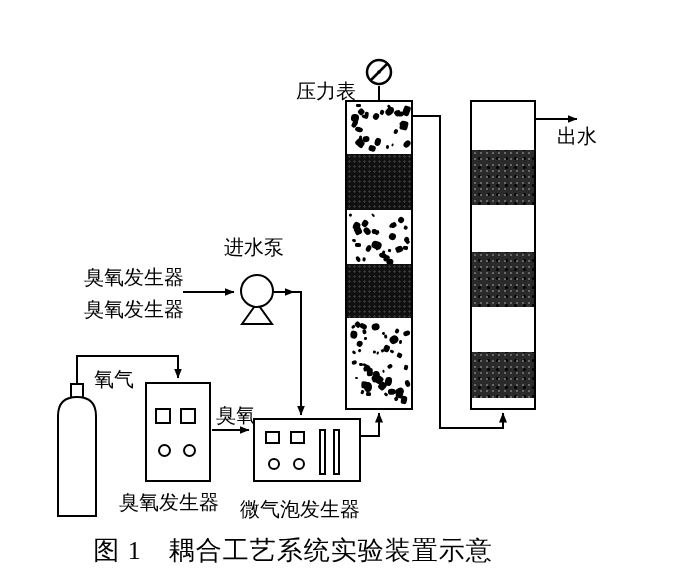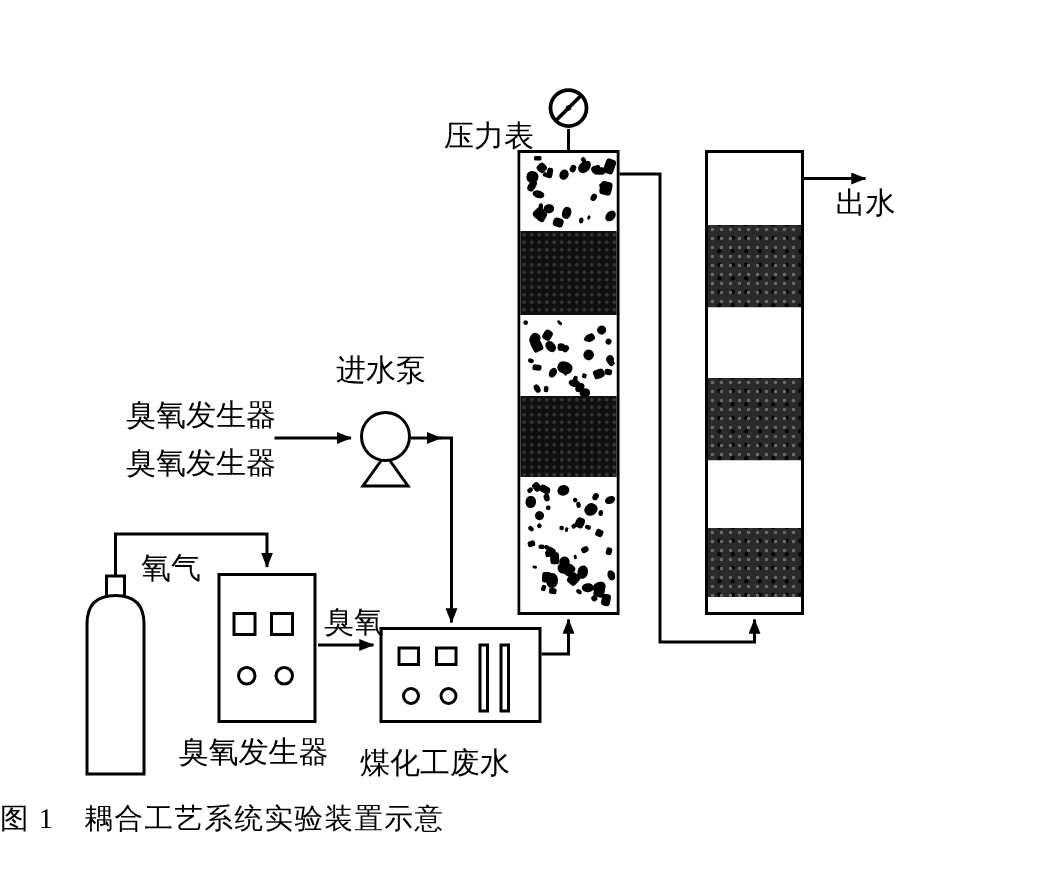--- a/index.html
+++ b/index.html
@@ -16,21 +16,21 @@
   #bioCol .section.dark{background-color:#2a2a2a;
      background-image:radial-gradient(circle, rgba(115,115,115,.85) 1px, transparent 1.4px),
                       radial-gradient(circle, rgba(0,0,0,.95) 1.2px, transparent 1.7px);
      background-size:6px 6px, 9px 9px;background-position:0 0, 3px 4px;}
   .dot{position:absolute;background:#000;}
   .genbox{position:absolute;border:2px solid #000;background:#fff;box-sizing:border-box;}
   .sq{position:absolute;border:2px solid #000;background:#fff;box-sizing:border-box;}
   .circ{position:absolute;border:2px solid #000;border-radius:50%;background:#fff;box-sizing:border-box;}
   .bar{position:absolute;border:2px solid #000;background:#fff;box-sizing:border-box;}
   svg.wiring{position:absolute;left:0;top:0;width:697px;height:583px;}
-  .caption{position:absolute;left:0;top:533px;width:586px;font-size:19px;letter-spacing:1px;}
+  .caption{position:absolute;left:0;top:533px;width:586px;text-align:center;font-size:26px;letter-spacing:1px;}
 </style>
 </head>
 <body>
 
 <div class="canvas">
 
   <div class="column" id="ozoneCol" style="left:345px;top:100px;width:68px;height:310px;">
       <div class="section speckled" style="height: 52px;">
         <span class="dot" style="width: 4.00513px; height: 2.64926px; left: 23.7888%; top: 25.2271%; border-radius: 26.0957%; transform: rotate(17.9714deg);"></span>
         <span class="dot" style="width: 3.34875px; height: 3.36716px; left: 78.0769%; top: 16.2699%; border-radius: 53.284%; transform: rotate(19.7215deg);"></span>
@@ -176,21 +176,21 @@
   </div>
 
   <div class="lbl" style="left:296px;top:80px;">压力表</div>
   <div class="lbl" style="left:557px;top:126px;font-family:Liberation Mono, monospace;">出水</div>
   <div class="lbl" style="left:224px;top:236px;">进水泵</div>
   <div class="lbl" style="left:84px;top:266px;">臭氧发生器</div>
   <div class="lbl" style="left:84px;top:298px;">臭氧发生器</div>
   <div class="lbl" style="left:94px;top:368px;">氧气</div>
   <div class="lbl" style="left:216px;top:404px;">臭氧</div>
   <div class="lbl" style="left:119px;top:491px;">臭氧发生器</div>
-  <div class="lbl" style="left:240px;top:498px;">煤化工废水</div>
+  <div class="lbl" style="left:240px;top:498px;">微气泡发生器</div>
   <div class="caption">图 1　耦合工艺系统实验装置示意</div>
 
   <svg class="wiring" viewBox="0 0 697 583">
     <defs>
       <marker id="arr" markerWidth="12" markerHeight="10" refX="9.5" refY="4" orient="auto" markerUnits="userSpaceOnUse">
         <path d="M0 0 L10 4 L0 8 Z" fill="#000"></path>
       </marker>
     </defs>
     <g fill="none" stroke="#000" stroke-width="2">
       <path d="M183 292 H234" marker-end="url(#arr)"></path>

